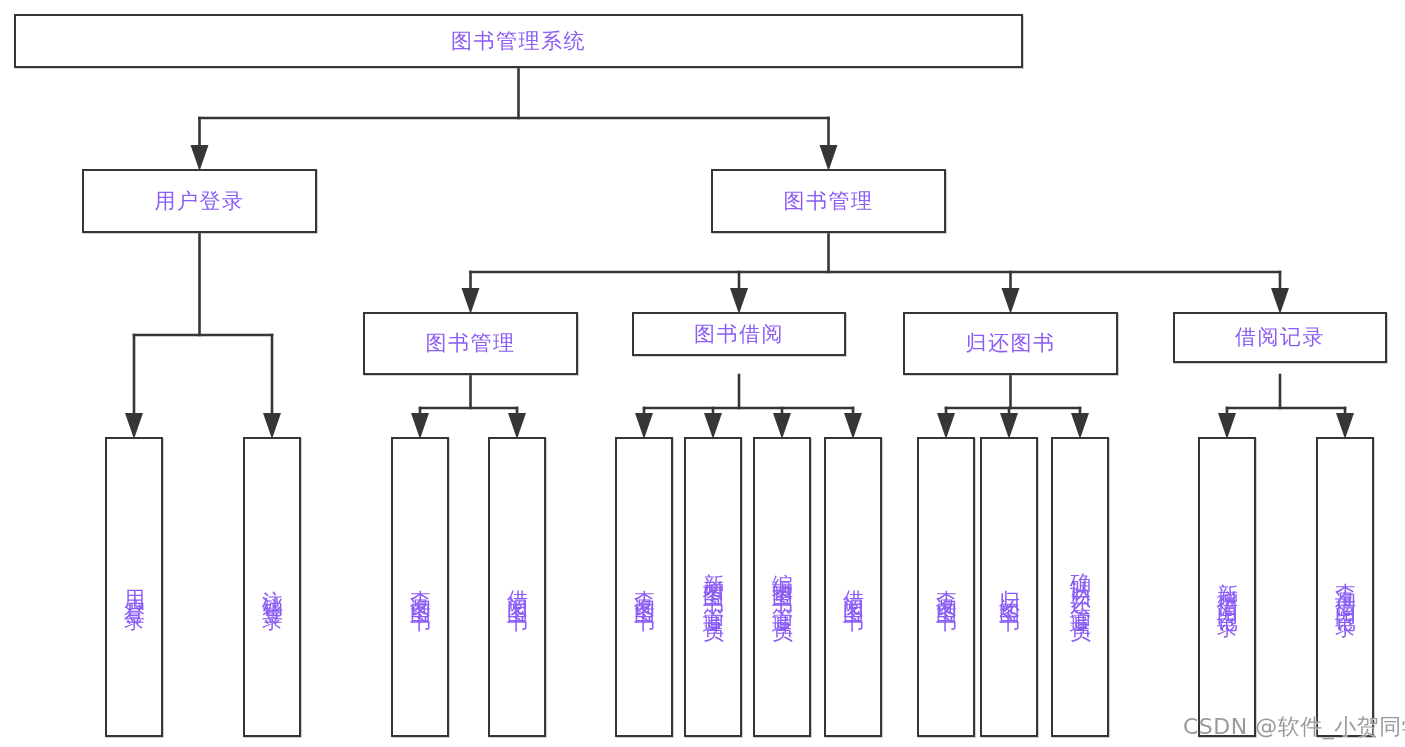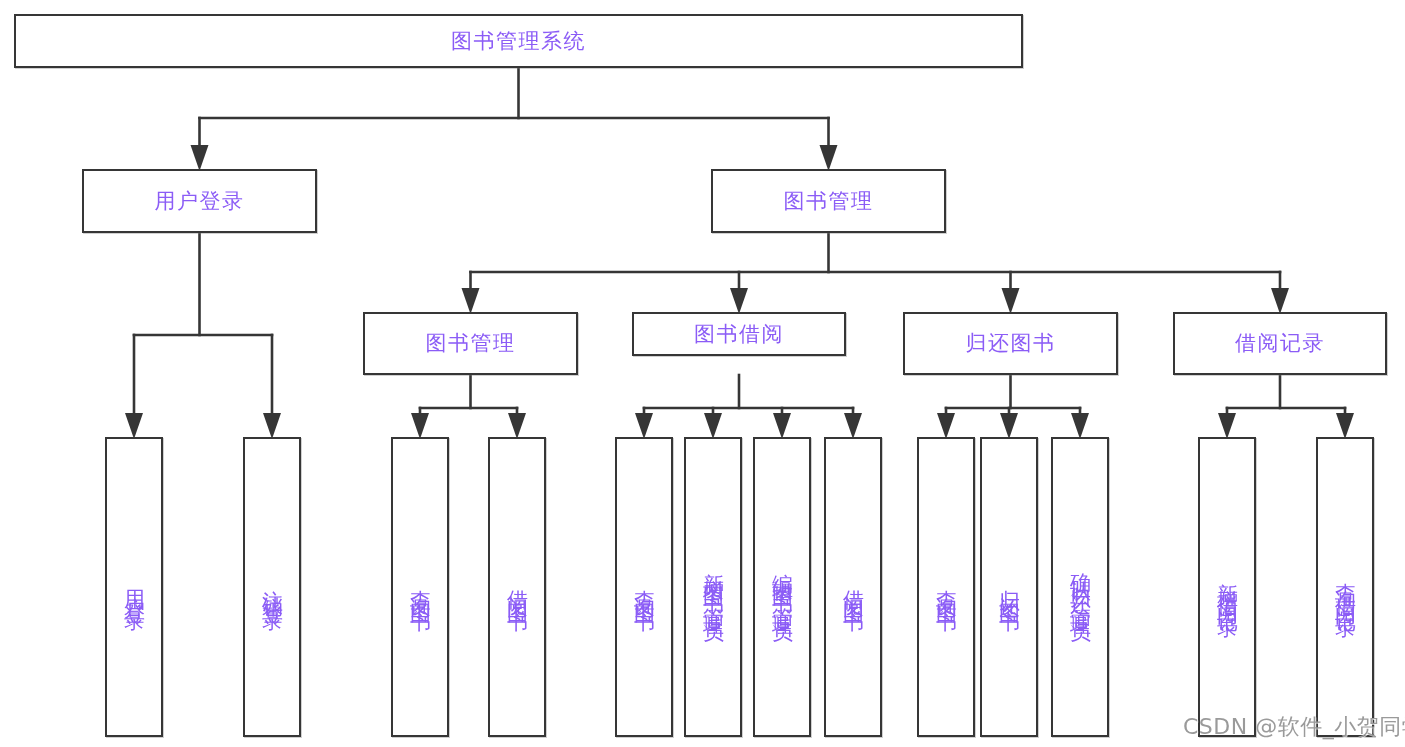--- a/index.html
+++ b/index.html
@@ -102,21 +102,21 @@
       </div>
       <div class="node" style="left: 363px; top: 312px; width: 215px; height: 63px;">
         <span>图书管理</span>
       </div>
       <div class="node" style="left: 632px; top: 312px; width: 214px; height: 44px;">
         <span>图书借阅</span>
       </div>
       <div class="node" style="left: 903px; top: 312px; width: 215px; height: 63px;">
         <span>归还图书</span>
       </div>
-      <div class="node" style="left: 1173px; top: 312px; width: 214px; height: 63px;">
+      <div class="node" style="left: 1173px; top: 312px; width: 214px; height: 51px;">
         <span>借阅记录</span>
       </div>
       <div class="node v" style="left: 391px; top: 437px; width: 58px; height: 300px;">
         <span>查询图书</span>
       </div>
       <div class="node v" style="left: 488px; top: 437px; width: 58px; height: 300px;">
         <span>借阅图书</span>
       </div>
       <div class="node v" style="left: 615px; top: 437px; width: 58px; height: 300px;">
         <span>查询图书</span>

